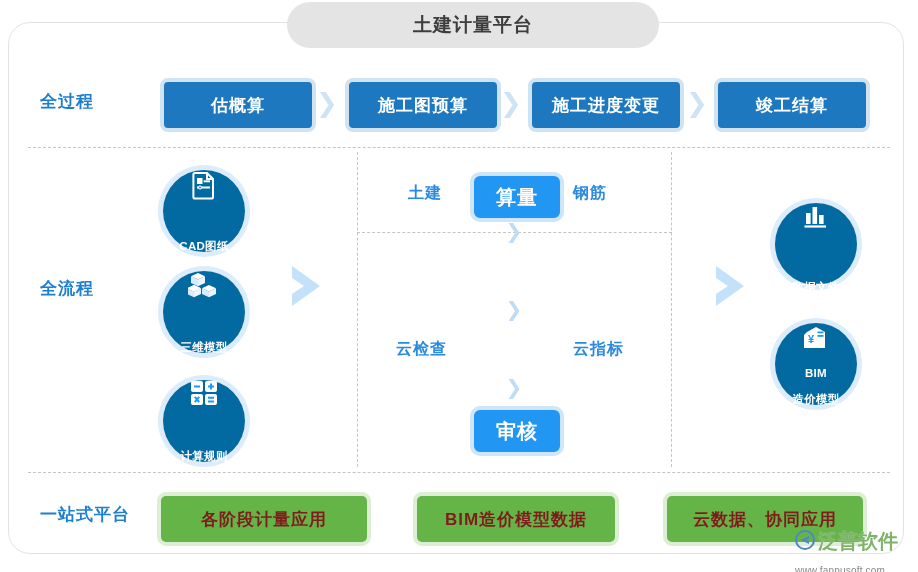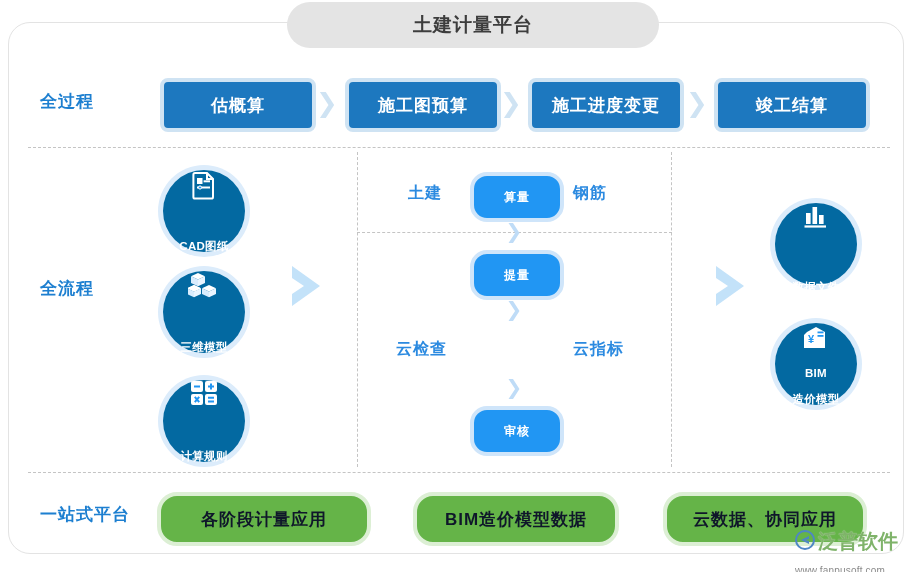--- a/index.html
+++ b/index.html
@@ -94,24 +94,24 @@
     border-left:1.6px dashed #c4c4c4;border-right:1.6px dashed #c4c4c4;
     box-sizing:border-box;
   }
   .cpanel-hsep{
     position:absolute;left:357px;top:232px;width:315px;height:0;
     border-top:1.6px dashed #c4c4c4;
   }
 
   .cbox{
     position:absolute;width:86px;height:42px;
-    background:#2196f3;border-radius:17px;border:4px solid #cfe5fa;
+    background:#2196f3;border-radius:10px;border:4px solid #cfe5fa;
     box-sizing:content-box;
     display:flex;align-items:center;justify-content:center;
-    color:#fff;font-size:12px;font-weight:bold;letter-spacing:1px;
+    color:#fff;font-size:20px;font-weight:bold;letter-spacing:1px;
   }
   #cbox-sl{left:470px;top:172px;}
   #cbox-tl{left:470px;top:250px;}
   #cbox-jc{left:470px;top:328px;}
   #cbox-sh{left:470px;top:406px;}
 
   .cside{
     position:absolute;color:#2b8ae0;font-size:16px;font-weight:bold;
     letter-spacing:1px;white-space:nowrap;
   }
@@ -125,24 +125,24 @@
     color:#bfdcf7;font-size:20px;line-height:12px;
     display:flex;align-items:center;justify-content:center;font-weight:bold;
   }
   #vchev0{top:224px;}
   #vchev1{top:302px;}
   #vchev2{top:380px;}
 
   
   .gbox{
     position:absolute;height:46px;
-    background:#65b448;border-radius:20px;border:4px solid #dcefd4;
+    background:#65b448;border-radius:9px;border:4px solid #dcefd4;
     box-sizing:content-box;
     display:flex;align-items:center;justify-content:center;
-    color:#0f172a;font-size:17px;font-weight:bold;letter-spacing:1px;
+    color:#7f1d1d;font-size:17px;font-weight:bold;letter-spacing:1px;
     white-space:nowrap;
   }
   #gbox0{left:157px;top:492px;width:206px;}
   #gbox1{left:413px;top:492px;width:198px;}
   #gbox2{left:663px;top:492px;width:196px;}
 
   
   .wm{
     position:absolute;left:795px;top:528px;width:120px;height:42px;
     display:flex;flex-direction:column;
@@ -240,21 +240,20 @@
 
   <div class="cpanel"></div>
   <div class="cpanel-hsep"></div>
 
   <div class="cside" id="cside-tj">土建</div>
   <div class="cbox" id="cbox-sl">算量</div>
   <div class="cside" id="cside-gj">钢筋</div>
 
   <div class="vchev" id="vchev0">❯</div>
 
-  <div class="cbox" id="cbox-tl">提量</div>
 
   <div class="vchev" id="vchev1">❯</div>
 
   <div class="cside" id="cside-yjc">云检查</div>
   <div class="cside" id="cside-yzb">云指标</div>
 
   <div class="vchev" id="vchev2">❯</div>
 
   <div class="cbox" id="cbox-sh">审核</div>
 

